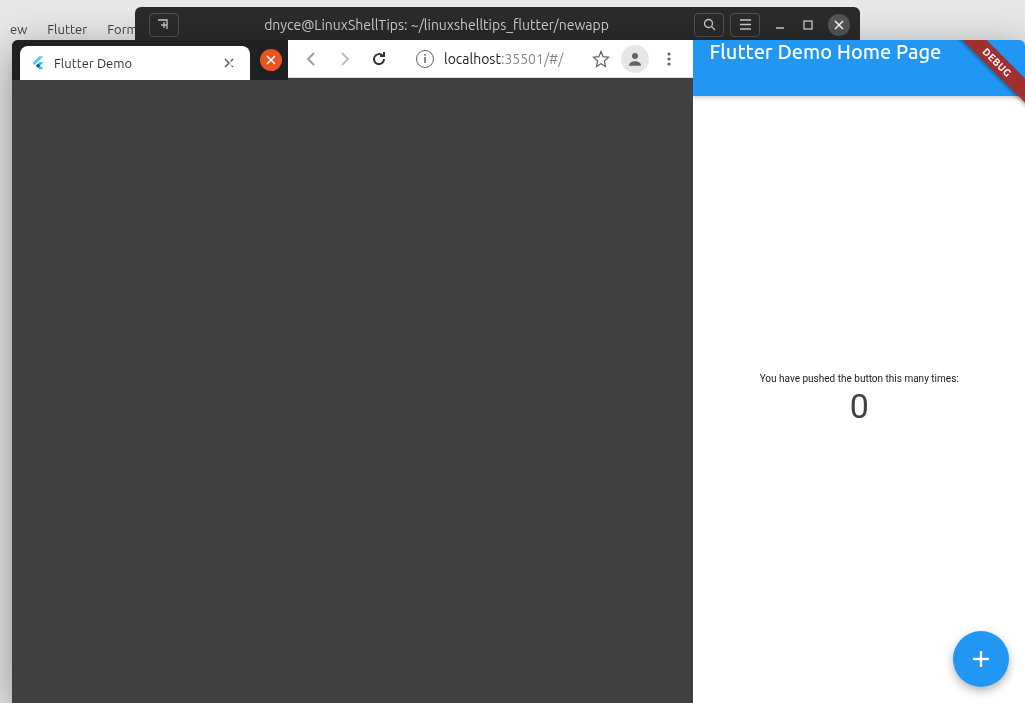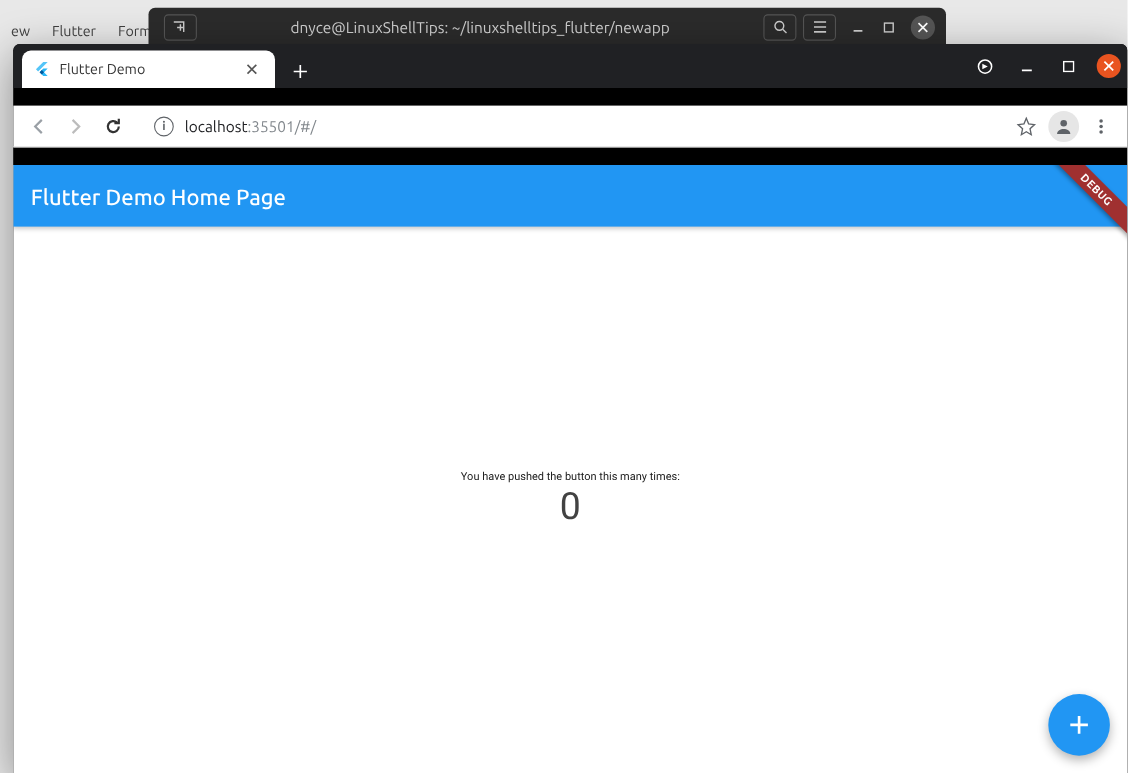--- a/index.html
+++ b/index.html
@@ -48,28 +48,26 @@
     .term-winbtn { width: 28px; display:flex; align-items:center; justify-content:center; color:#ccc; }
     .term-close { width: 22px; height:22px; border-radius:50%; background:#555; display:flex;align-items:center;justify-content:center; margin-left:6px; margin-right:10px; }
 
     
     .chromium {
       position: absolute;
       top: 40px;
       left: 12px;
       right: 0;
       bottom: 0;
-      background: #000000;
+      background: #404040;
       box-shadow: 0 10px 40px rgba(0,0,0,0.4);
       z-index: 10;
       display: flex;
-      flex-direction: column;
       border-radius: 6px 6px 0 0;
       overflow: hidden;
-      gap: 16px;
     }
     .tab-strip {
       height: 40px;
       background: #202124;
       display: flex;
       align-items: flex-end;
       padding-left: 8px;
       position: relative;
     }
     .tab {
@@ -136,21 +134,20 @@
       flex: 1;
       position: relative;
       background: #fff;
       overflow: hidden;
     }
     .app-bar {
       height: 56px;
       background: #2196f3;
       color: #fff;
       display: flex;
-      align-items: center;
       padding: 0 16px;
       font-size: 20px;
       font-weight: 500;
       box-shadow: 0 2px 4px rgba(0,0,0,0.2);
     }
     .debug-banner {
       position: absolute;
       top: 0; right: 0;
       width: 80px; height: 80px;
       overflow: hidden;

